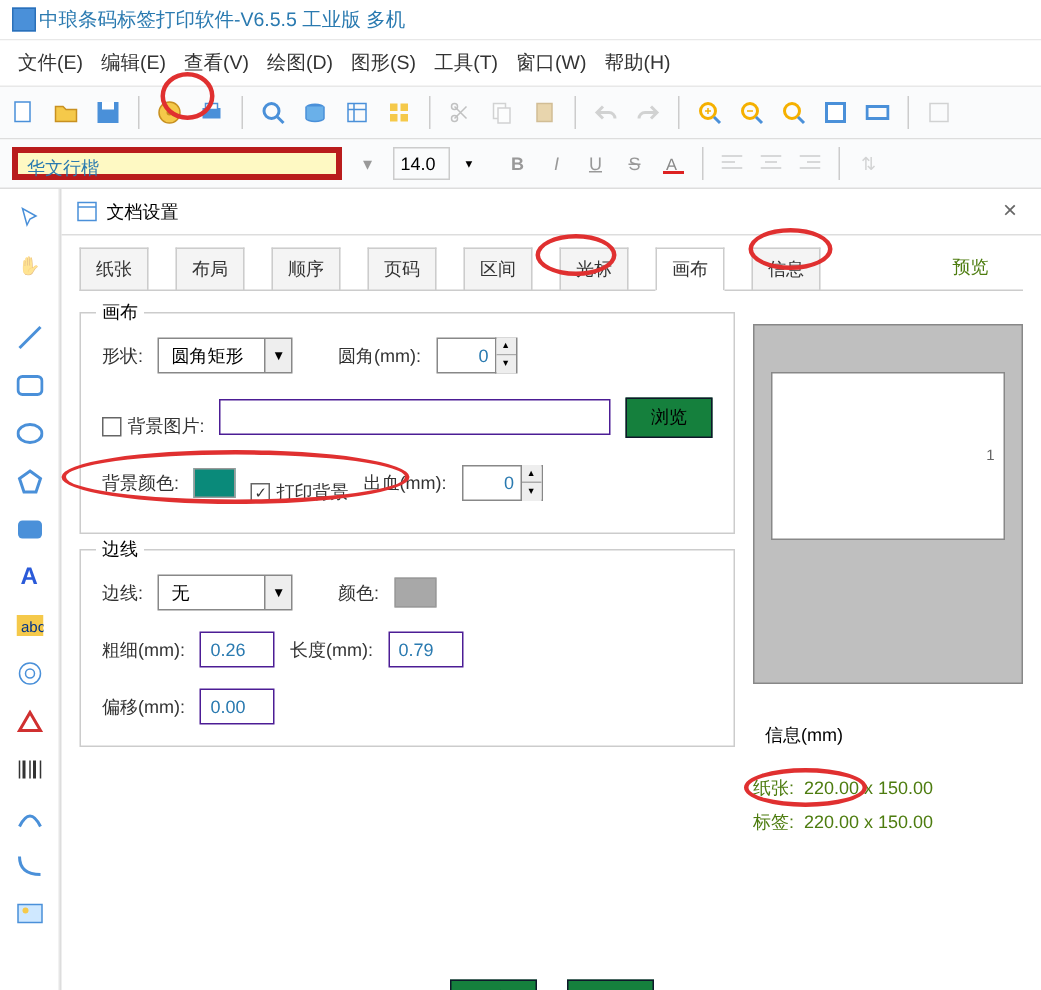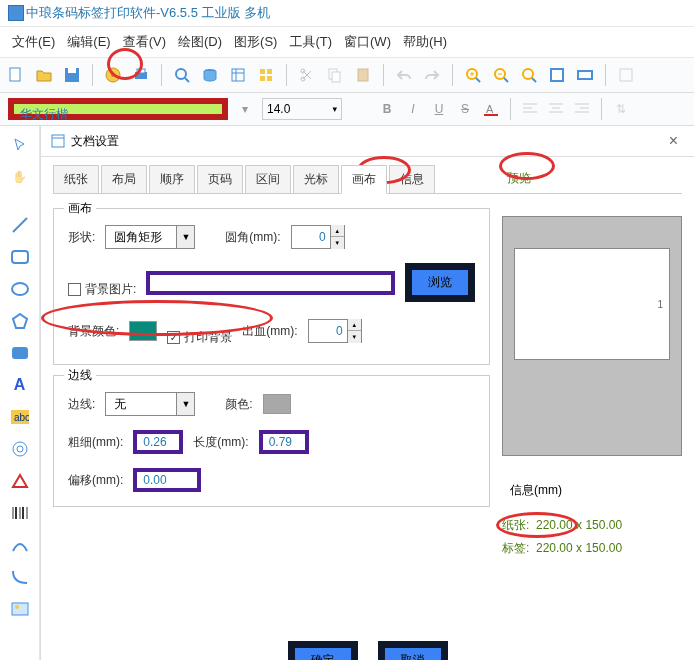--- a/index.html
+++ b/index.html
@@ -10,53 +10,53 @@
     .title-bar .title { color: #2a7ab0; font-size: 13px; }
     
     .menu-bar { background: #fff; padding: 4px 8px; display: flex; gap: 4px; border-bottom: 1px solid #e8e8e8; }
     .menu-bar span { padding: 2px 4px; color: #333; font-size: 13px; }
     
     .toolbar { background: #fafbfc; padding: 6px 6px; display: flex; gap: 8px; border-bottom: 1px solid #ddd; align-items: center; }
     .tb-icon { width: 20px; height: 20px; display: inline-flex; align-items: center; justify-content: center; border-radius: 3px; }
     .tb-sep { width: 1px; height: 22px; background: #ccc; margin: 0 2px; }
     
     .font-bar { background: #fafbfc; padding: 5px 8px; display: flex; align-items: center; gap: 8px; border-bottom: 1px solid #ddd; }
-    .font-name-box { width: 220px; height: 22px; background: #bef264; border: 6px solid #b91c1c; padding: 2px 6px; color:#2a7ab0; font-size:12px; }
-    .font-size-box { width: 80px; height: 22px; border: 1px solid #ccc; padding: 2px 4px; display:flex; align-items:center; gap:20px; }
+    .font-name-box { width: 220px; height: 22px; background: #fef9c3; border: 4px solid #b91c1c; padding: 2px 6px; color:#2a7ab0; font-size:12px; }
+    .font-size-box { width: 38px; height: 22px; border: 1px solid #ccc; padding: 2px 4px; display:flex; align-items:center; gap:20px; }
     .fmt-icon { width: 18px; height: 18px; color: #999; display:inline-flex; align-items:center; justify-content:center; }
     
     .workspace { display: flex; height: calc(100% - 96px); }
     .left-tools { width: 40px; background: #fff; border-right: 1px solid #e6e6e6; padding: 6px 0; display: flex; flex-direction: column; gap: 6px; align-items: center; }
     .lt-icon { width: 26px; height: 26px; display:flex; align-items:center; justify-content:center; }
     
     .dialog { flex: 1; background: #fff; border-left: 1px solid #ddd; display: flex; flex-direction: column; }
     .dlg-title { padding: 6px 10px; border-bottom: 1px solid #ddd; display: flex; align-items: center; gap: 6px; }
     .dlg-close { margin-left: auto; font-size: 16px; color: #666; padding: 0 6px; }
     
-    .tab-row { padding: 8px 12px 0 12px; display: flex; gap: 2px; position: relative; }
+    .tab-row { padding: 8px 12px 0 12px; display: flex; gap: 18px; position: relative; }
     .tab { padding: 5px 10px; border: 1px solid #ccc; border-bottom: none; background: #f4f4f4; color:#333; font-size:12px; }
     .tab.active { background: #fff; border-bottom: 1px solid #fff; position: relative; z-index: 2; }
     .tab-border { position: absolute; left: 12px; right: 12px; bottom: 0; height: 1px; background: #ccc; z-index: 1; }
     .preview-label { margin-left: 60px; padding: 5px 10px; color:#4d7c0f; }
     
     .dlg-body { flex: 1; display: flex; padding: 4px 12px 12px 12px; gap: 12px; }
     .settings-col { flex: 1; }
     .fieldset { border: 1px solid #ccc; padding: 16px 14px 14px; margin-top: 10px; position: relative; }
     .fieldset > .legend { position: absolute; top: -9px; left: 10px; background: #fff; padding: 0 4px; font-size: 12px; }
     .row { display: flex; align-items: center; gap: 10px; margin-bottom: 14px; }
     .label { font-size: 12px; color: #333; }
     .combo { display: inline-flex; align-items: center; border: 1px solid #888; height: 24px; }
     .combo .cval { padding: 0 8px; min-width: 70px; font-size:12px; }
     .combo .cbtn { width: 18px; height: 100%; border-left: 1px solid #888; background: #eee; display:flex; align-items:center; justify-content:center; font-size:9px; }
     .num { border: 1px solid #888; height: 24px; width: 54px; display: inline-flex; align-items: center; }
     .num .nval { flex:1; text-align:right; padding:0 4px; color:#2a7ab0; font-size:12px; }
     .num .spin { width: 14px; display:flex; flex-direction:column; border-left:1px solid #888; }
     .num .spin div { height:12px; background:#eee; font-size:7px; line-height:12px; text-align:center; border-bottom:1px solid #aaa; }
-    .txtin { border: 4px solid #4c1d95; height: 24px; padding: 0 6px; font-size: 12px; color:#2a7ab0; display:flex; align-items:center; }
-    .btn { border: 7px solid #0f172a; background: #3b82f6; padding: 4px 16px; font-size: 12px; }
+    .txtin { border: 1px solid #4c1d95; height: 24px; padding: 0 6px; font-size: 12px; color:#2a7ab0; display:flex; align-items:center; }
+    .btn { border: 1px solid #0f172a; background: #15803d; padding: 4px 16px; font-size: 12px; }
     .chk { display: inline-flex; align-items: center; gap: 4px; margin-top: 13px; }
     .chk .box { width: 13px; height: 13px; border: 1px solid #666; background:#fff; display:flex; align-items:center; justify-content:center; font-size:10px; color:#333; }
     .swatch { width: 28px; height: 20px; border: 1px solid #999; }
     
     .preview-col { width: 180px; display:flex; flex-direction:column; }
     .preview-pane { border: 1px solid #888; background:#bfbfbf; height: 240px; padding: 32px 12px; margin-top: 18px; }
     .paper { background:#fff; width:100%; height:110px; position:relative; box-shadow: 0 0 0 1px #888; }
     .paper::after { content:"1"; position:absolute; right:6px; top:50%; transform:translateY(-50%); font-size:10px; color:#666; }
     .info-sec { margin-top: 24px; }
     .info-title { font-size:12px; margin-bottom:10px; display:inline-block; padding:2px 8px; }
@@ -427,21 +427,21 @@
             <span class="txtin" style="width:50px">
                 <span>0.26</span>
               </span>
             <span class="label">长度(mm):</span>
             <span class="txtin" style="width:50px">
                 <span>0.79</span>
               </span>
           </div>
           <div class="row" style="margin-bottom:0">
             <span class="label">偏移(mm):</span>
-            <span class="txtin" style="width:68px">
+            <span class="txtin" style="width:50px">
                 <span>0.00</span>
               </span>
           </div>
         </div>
       </div>
 
       <div class="preview-col">
         <div class="preview-pane">
           <div class="paper"></div>
         </div>

